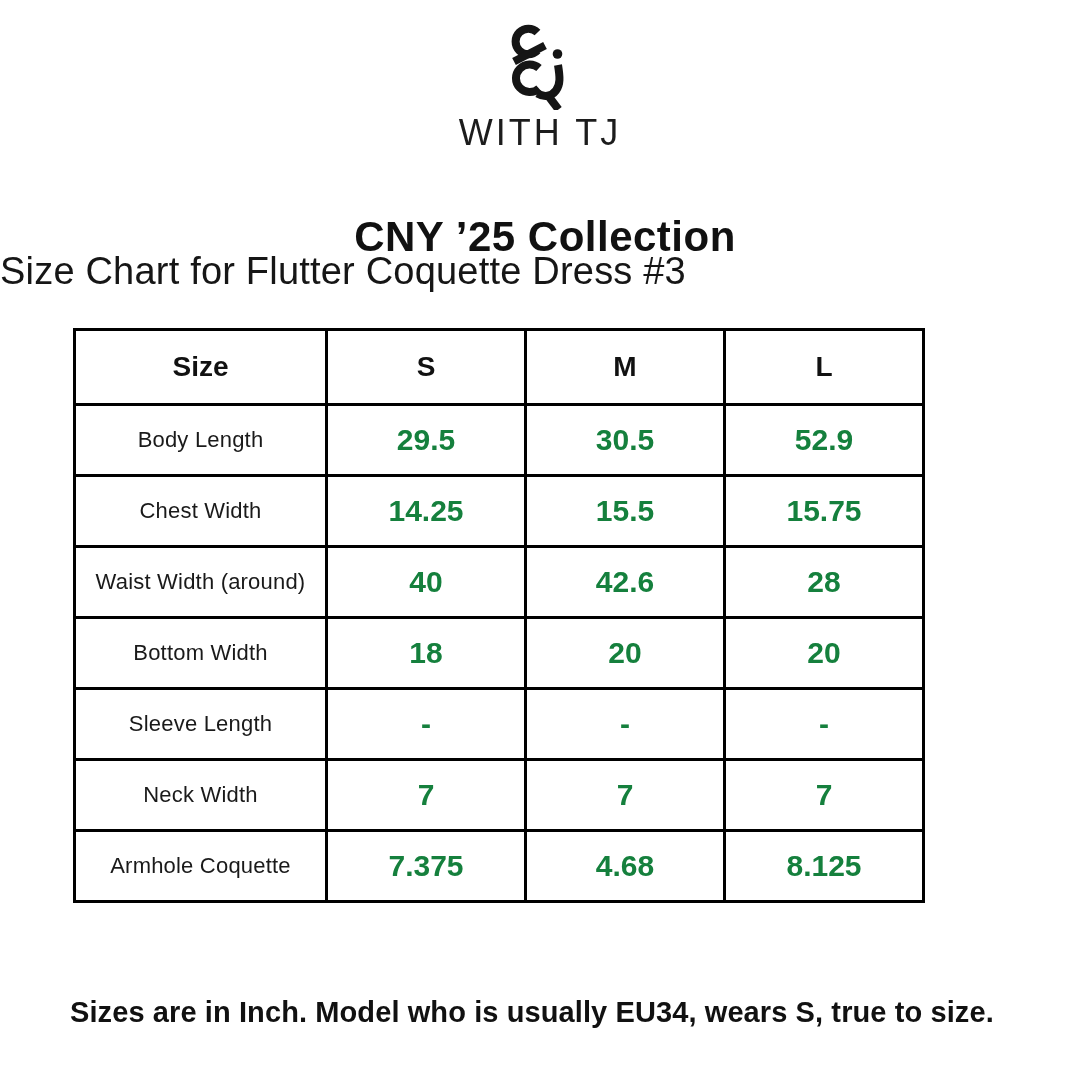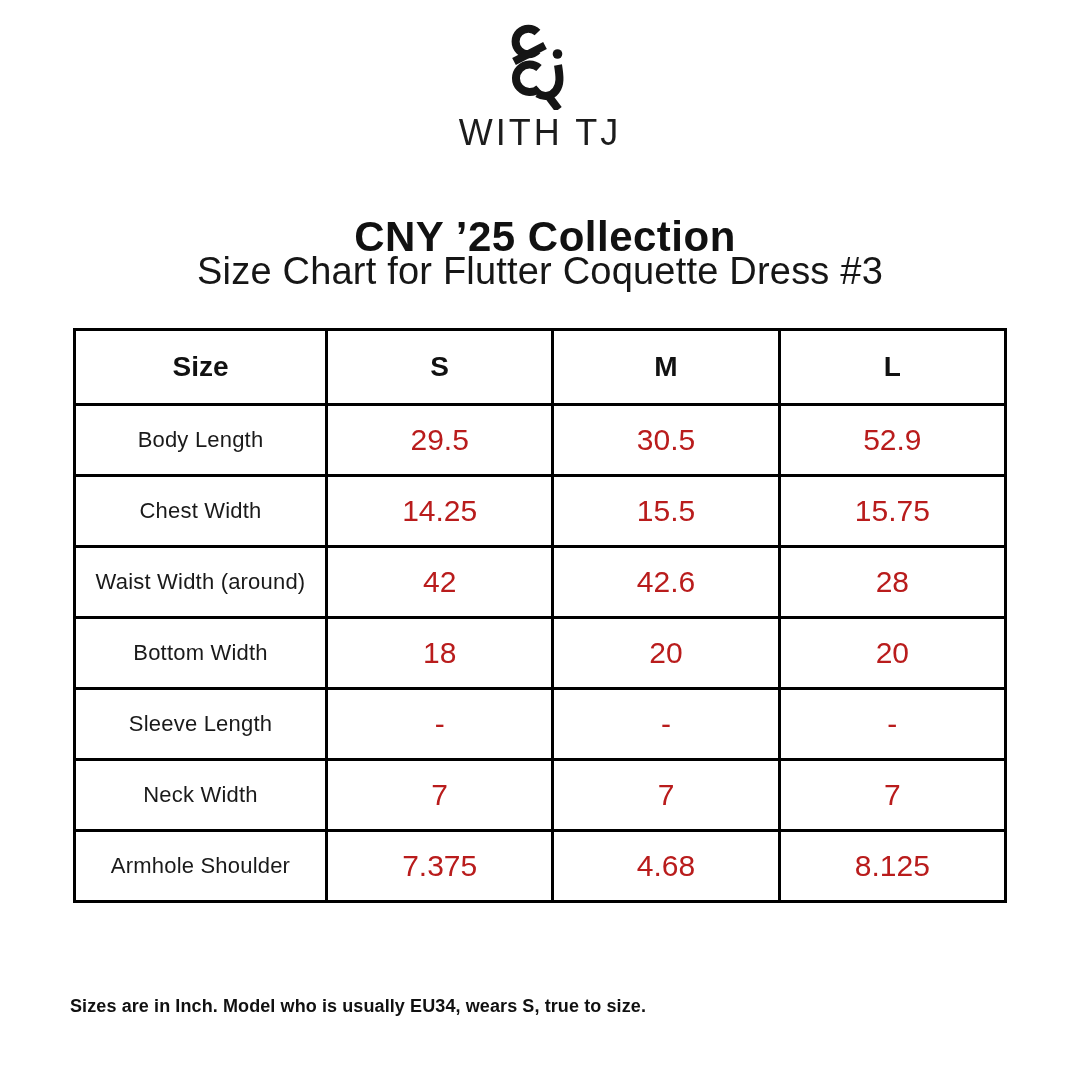--- a/index.html
+++ b/index.html
@@ -23,46 +23,46 @@
     color:#1c1c1c;
   }
   .collection{
     position:absolute;top:208px;left:0;width:100%;
     text-align:center;margin:5px;
     font-size:42px;font-weight:700;letter-spacing:0.5px;
     color:#111111;
   }
   .subtitle{
     position:absolute;top:250px;left:0;width:100%;
-    text-align:center;margin:0;
+    text-align:left;margin:0;
     font-size:38px;font-weight:400;letter-spacing:0.2px;
     color:#161616;
   }
 
   table.size-table{
     position:absolute;top:328px;left:73px;
-    width:934px;
+    width:852px;
     border-collapse:collapse;table-layout:fixed;
     background:#ffffff;
   }
   .size-table col.c-label{width:252px;}
   .size-table th,.size-table td{
     border:3px solid #000000;
     text-align:center;vertical-align:middle;
     background:#ffffff;padding:0;
   }
   .size-table thead tr{height:75px;}
   .size-table tbody tr{height:71px;margin-left:40px;}
   .size-table thead th{font-size:28px;font-weight:700;color:#111111;}
   .size-table tbody th{font-size:22px;font-weight:400;color:#1a1a1a;letter-spacing:0.2px;}
-  .size-table tbody td{font-size:30px;font-weight:400;color:#b91c1c;}
+  .size-table tbody td{font-size:30px;font-weight:700;color:#15803d;}
 
   .footnote{
     position:absolute;top:996px;left:70px;width:940px;
-    font-size:18px;font-weight:700;letter-spacing:0.1px;
+    font-size:29px;font-weight:700;letter-spacing:0.1px;
     color:#111111;
   }
 </style>
 </head>
 <body>
 
 <div class="page">
 
   <svg class="logo" viewBox="0 0 66 88" aria-hidden="true">
     <g fill="none" stroke="#151515" stroke-width="8">
@@ -102,21 +102,21 @@
           <td>52.9</td>
         </tr>
         <tr>
           <th>Chest  Width</th>
           <td>14.25</td>
           <td>15.5</td>
           <td>15.75</td>
         </tr>
         <tr>
           <th>Waist Width (around)</th>
-          <td>42</td>
+          <td>40</td>
           <td>42.6</td>
           <td>28</td>
         </tr>
         <tr>
           <th>Bottom Width</th>
           <td>18</td>
           <td>20</td>
           <td>20</td>
         </tr>
         <tr>
@@ -125,21 +125,21 @@
           <td>-</td>
           <td>-</td>
         </tr>
         <tr>
           <th>Neck Width</th>
           <td>7</td>
           <td>7</td>
           <td>7</td>
         </tr>
         <tr>
-          <th>Armhole Shoulder</th>
+          <th>Armhole Coquette</th>
           <td>7.375</td>
           <td>4.68</td>
           <td>8.125</td>
         </tr>
       </tbody>
   </table>
 
   <div class="footnote">Sizes are in Inch. Model who is usually EU34, wears S, true to size.</div>
 
 </div>

